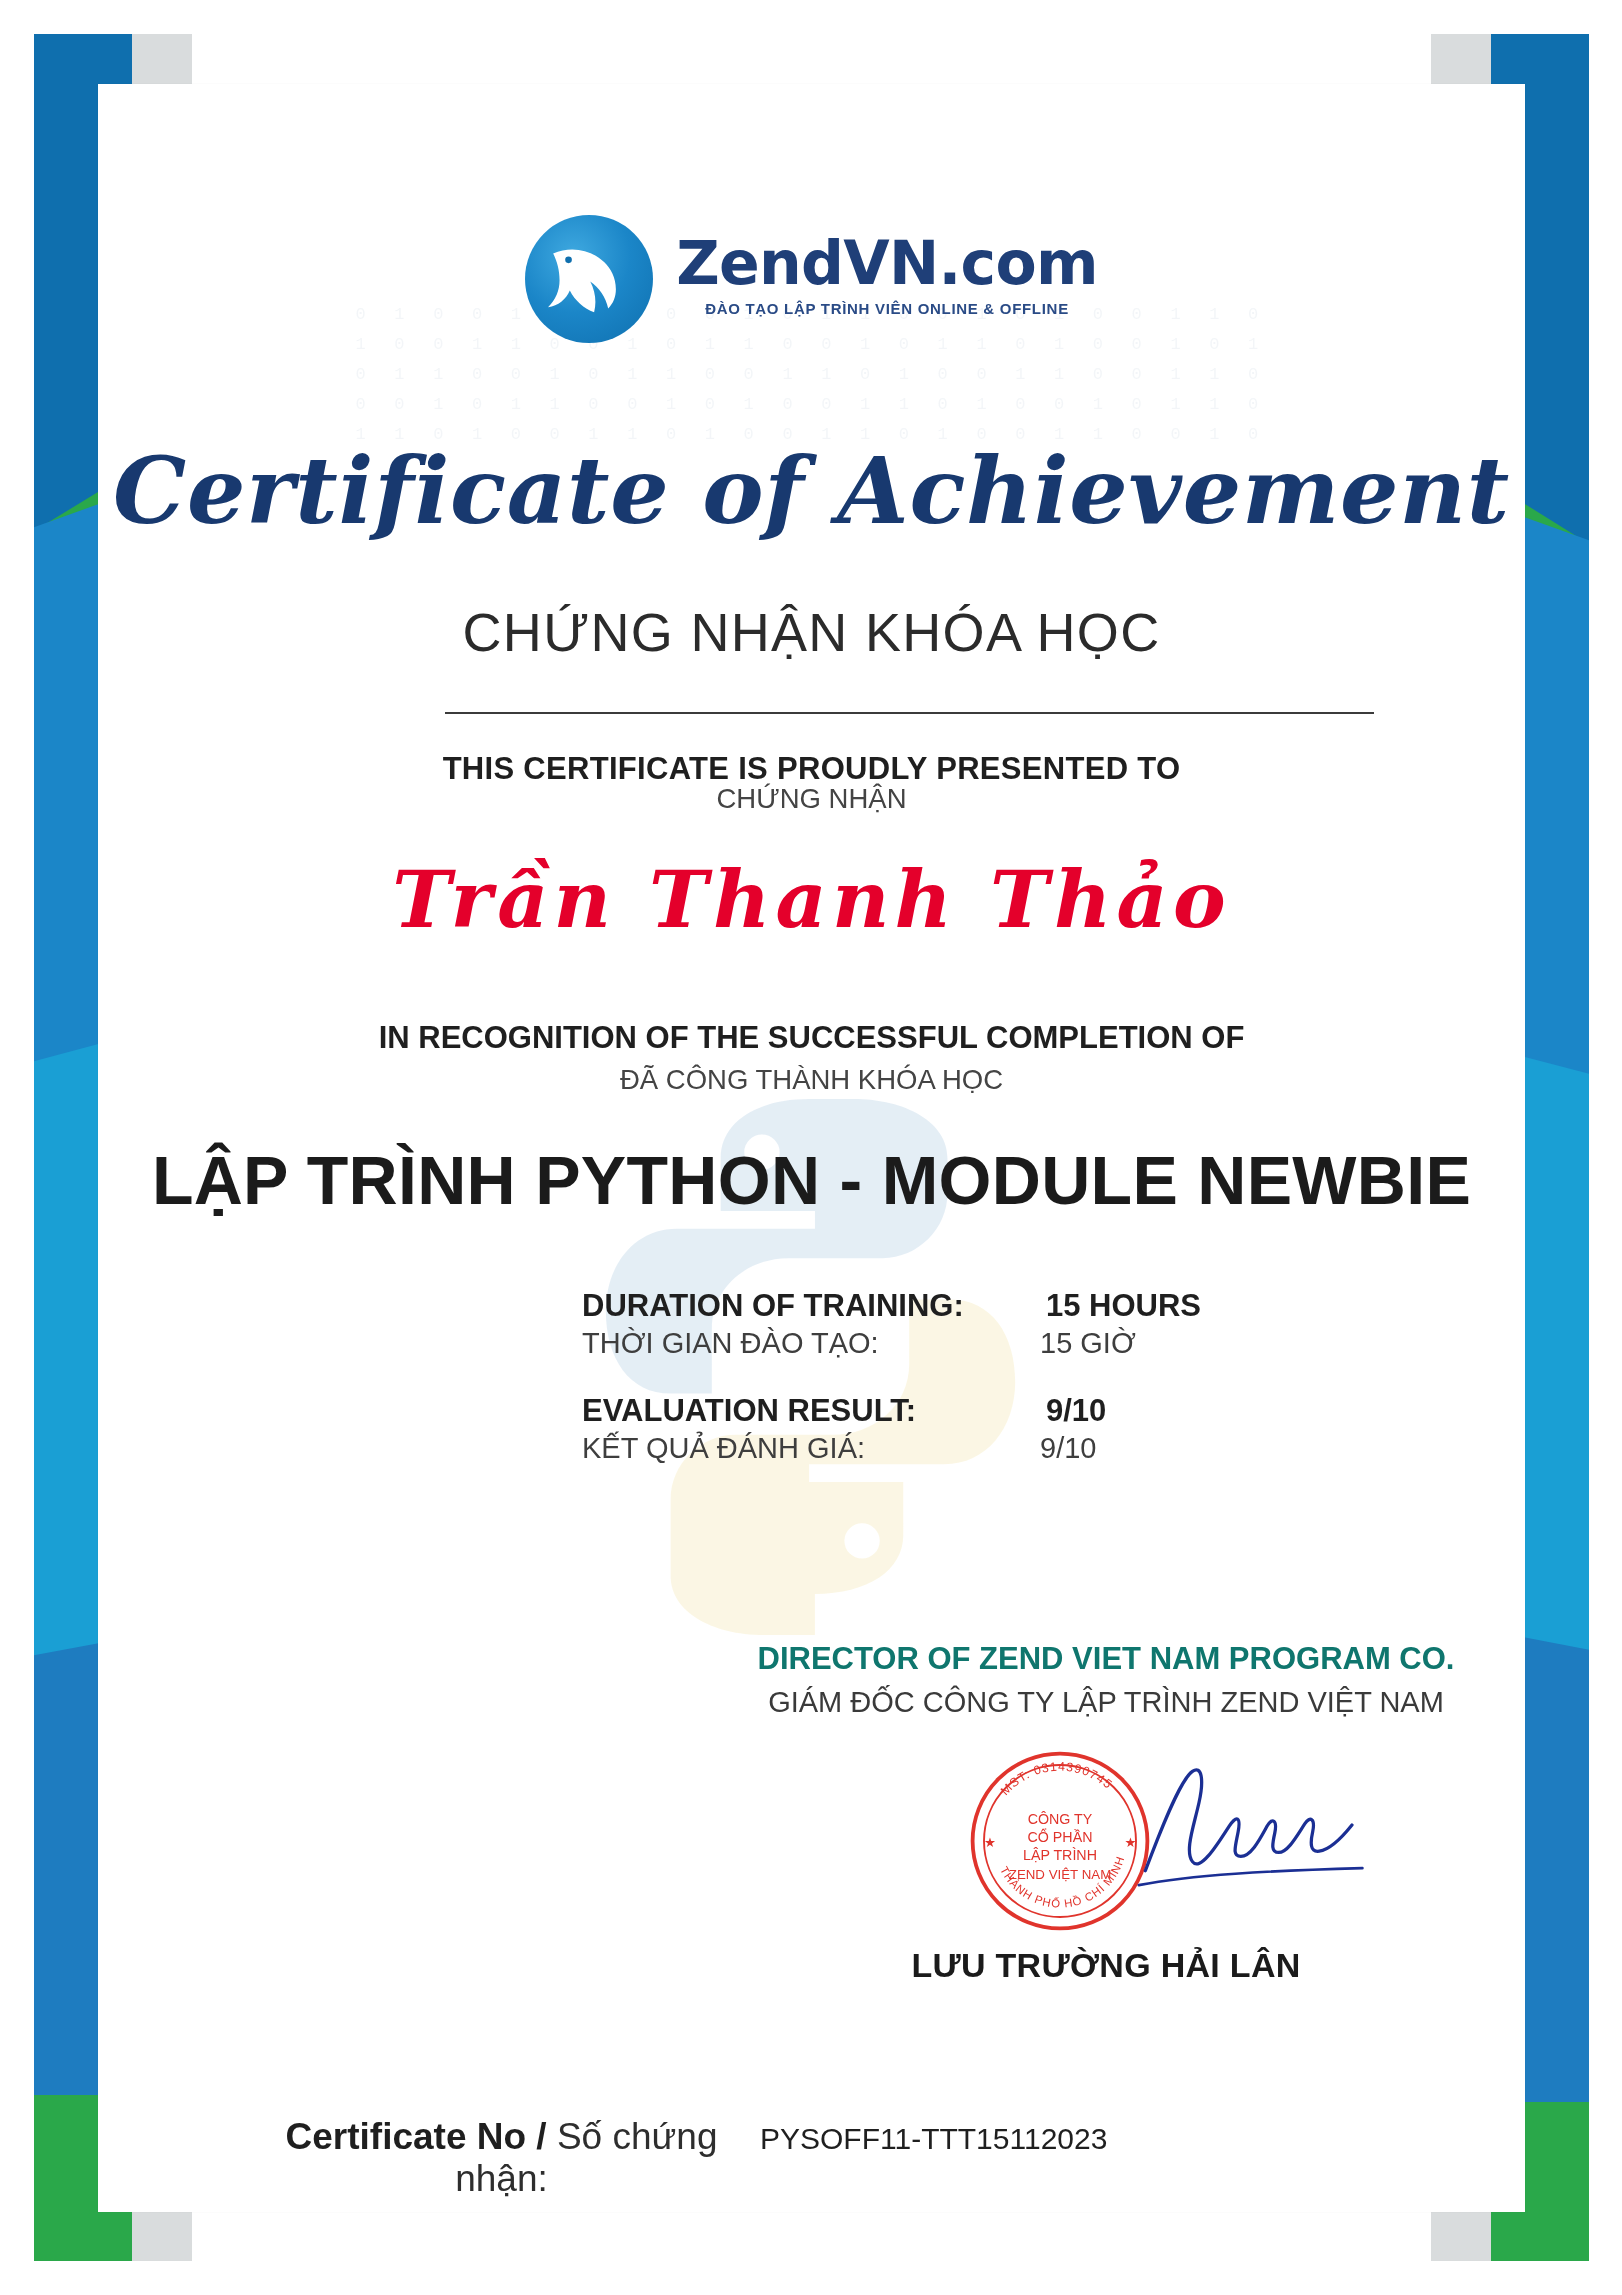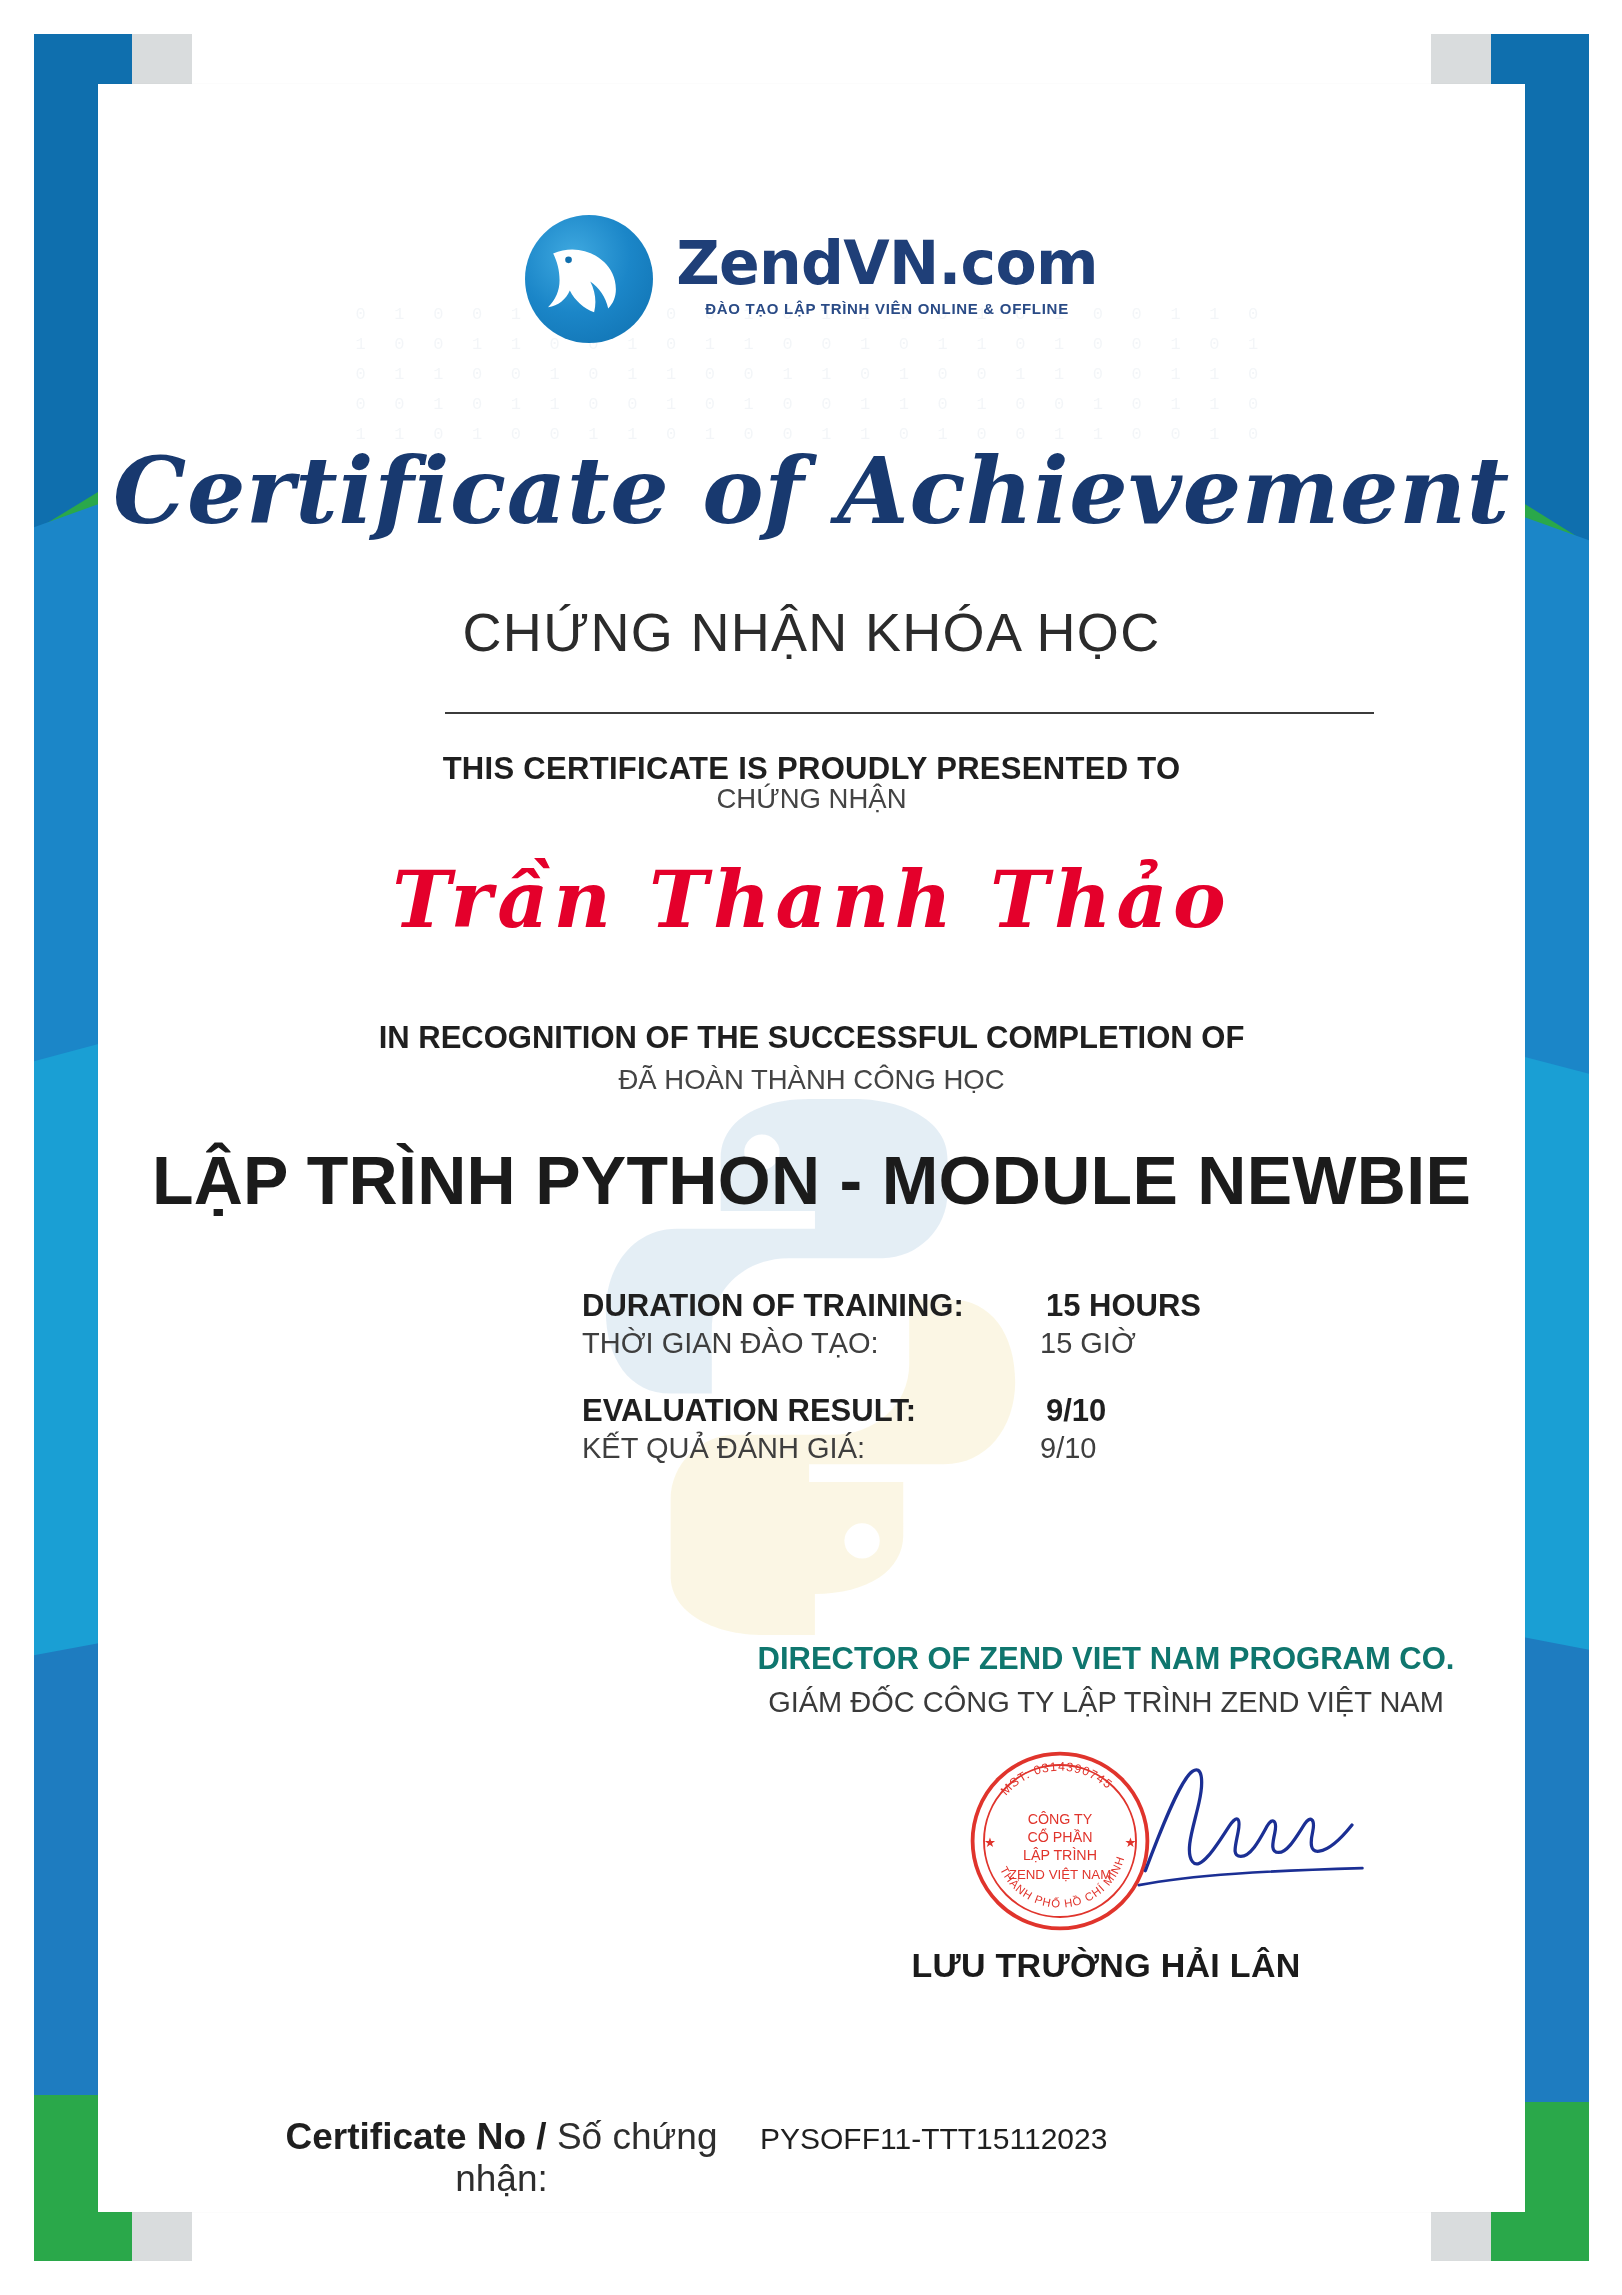--- a/index.html
+++ b/index.html
@@ -386,21 +386,21 @@
     <div class="cert-title">Certificate of Achievement</div>
     <div class="cert-title-vn">CHỨNG NHẬN KHÓA HỌC</div>
     <div class="divider"></div>
 
     <div class="presented-en">THIS CERTIFICATE IS PROUDLY PRESENTED TO</div>
     <div class="presented-vn">CHỨNG NHẬN</div>
 
     <div class="recipient">Trần Thanh Thảo</div>
 
     <div class="recognition-en">IN RECOGNITION OF THE SUCCESSFUL COMPLETION OF</div>
-    <div class="recognition-vn">ĐÃ HOÀN THÀNH CÔNG HỌC</div>
+    <div class="recognition-vn">ĐÃ CÔNG THÀNH KHÓA HỌC</div>
 
     <div class="course-name">LẬP TRÌNH PYTHON - MODULE NEWBIE</div>
 
     <div class="details">
       <div class="det-row">
         <div class="det-label-en">DURATION OF TRAINING:</div>
         <div class="det-value-en">15 HOURS</div>
       </div>
       <div class="det-row">
         <div class="det-label-vn">THỜI GIAN ĐÀO TẠO:</div>

